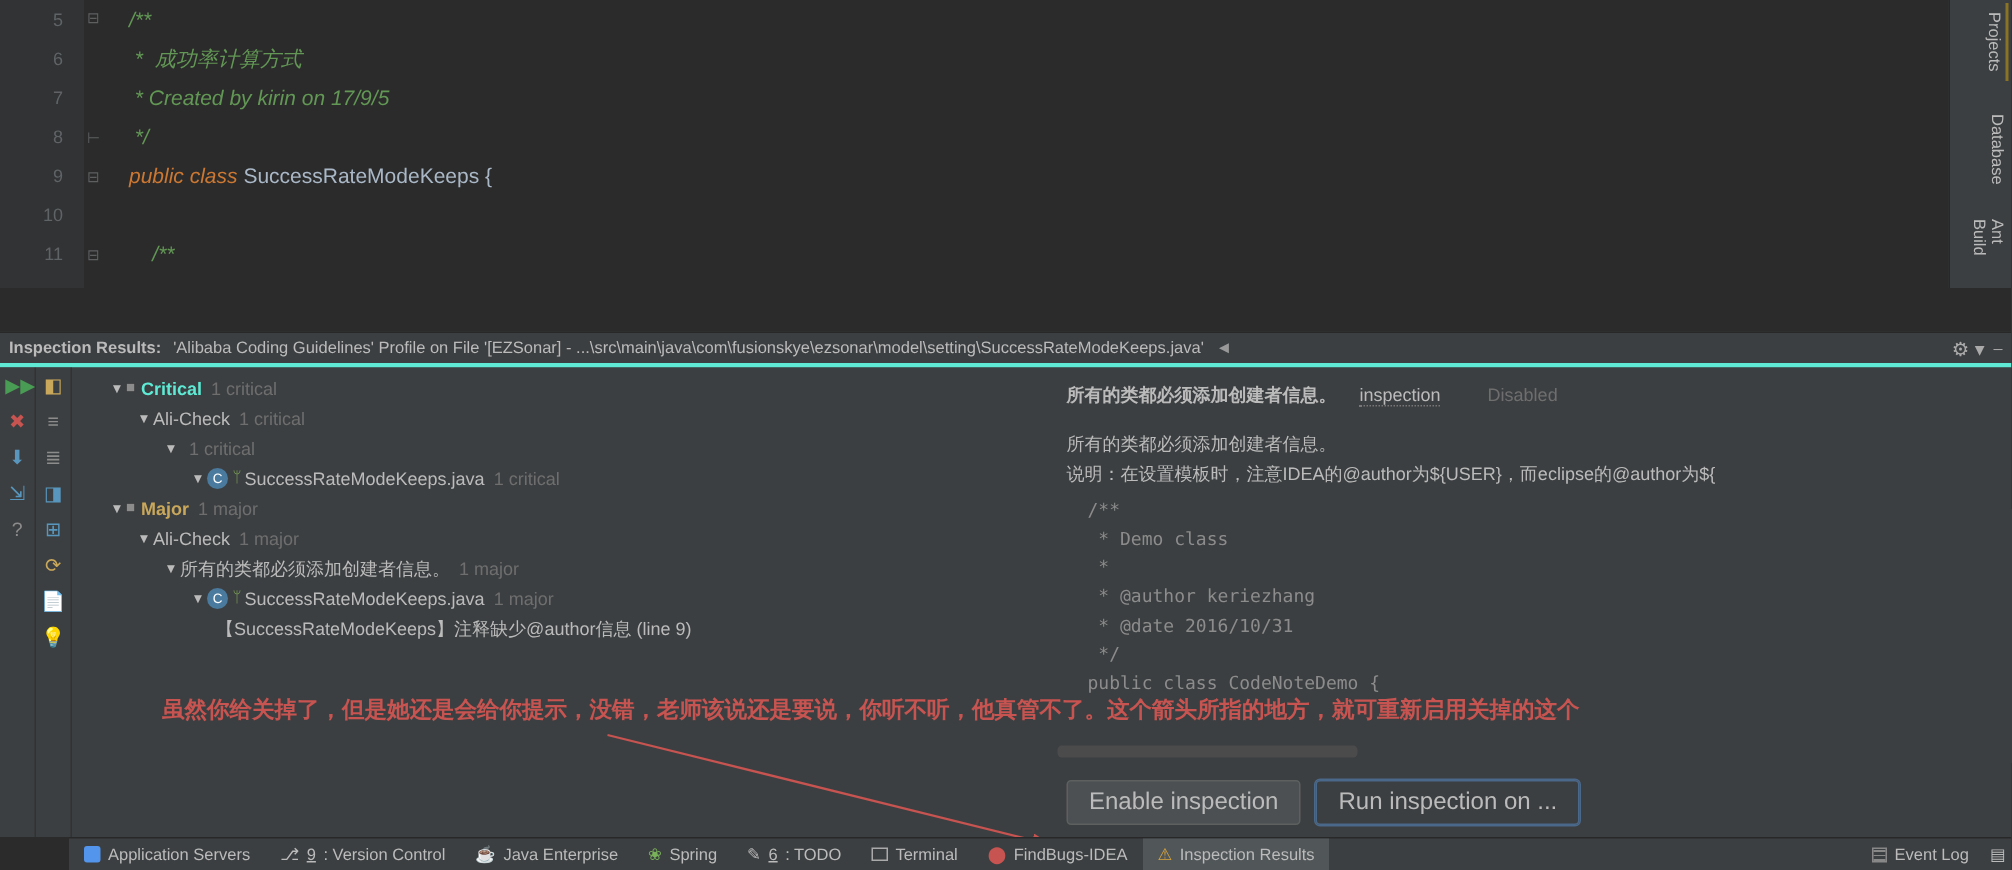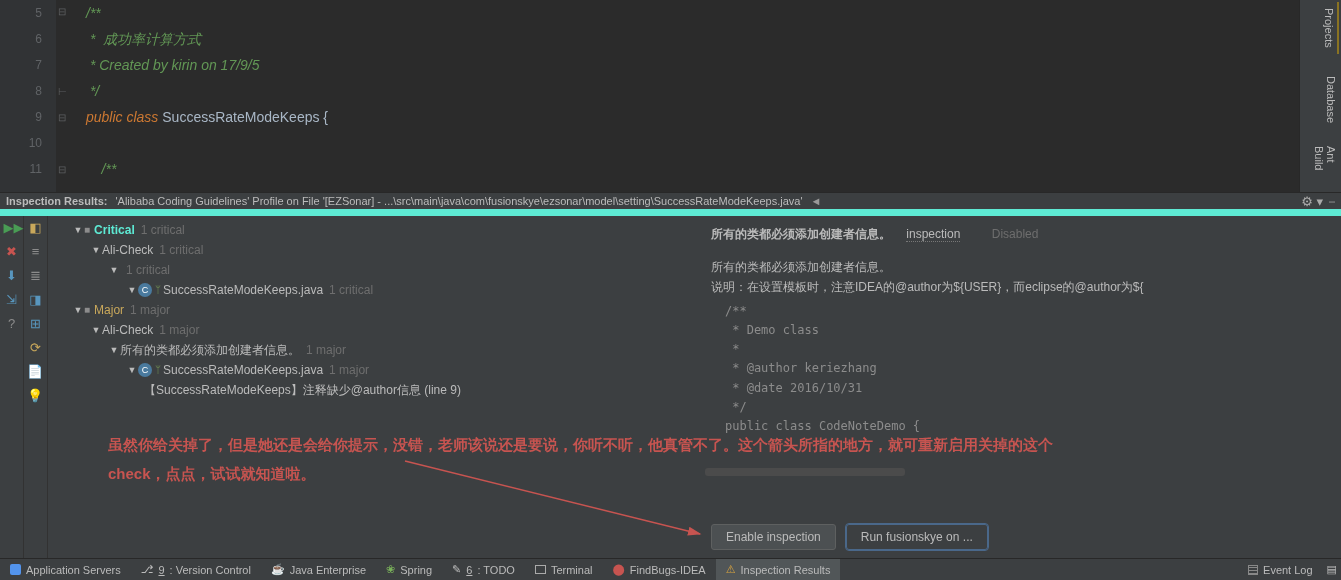--- a/index.html
+++ b/index.html
@@ -12,57 +12,57 @@
 .fold-mark { color:#5d5f61; font-size:10px; position:absolute; }
 .code { padding-left:30px; font-family:"Source Code Pro",Consolas,monospace; font-size:14px; line-height:26px; font-style:italic; }
 .code .line { height:26px; white-space:pre; }
 .c-com { color:#629755; }
 .c-kw { color:#cc7832; }
 .c-cls { color:#a9b7c6; font-style:normal; }
 .c-brc { color:#a9b7c6; font-style:normal; }
 .right-rail { position:absolute; right:0; top:0; width:42px; height:100%; background:#3c3f41; border-left:1px solid #282828; }
 .right-rail .tab { position:absolute; right:2px; writing-mode:vertical-rl; font-size:11px; color:#bbbbbb; padding:6px 2px; }
 .right-rail .t1{top:2px;border-right:2px solid #8a7322;} .right-rail .t2{top:70px;} .right-rail .t3{top:140px;}
-.panel-header { height:24px; background:#3c3f41; border-top:1px solid #282828; border-bottom:7px solid #5eead4; display:flex; align-items:center; padding:0 6px; color:#bbbbbb; font-size:11px; }
+.panel-header { height:24px; background:#3c3f41; border-top:1px solid #282828; border-bottom:3px solid #5eead4; display:flex; align-items:center; padding:0 6px; color:#bbbbbb; font-size:11px;margin-top:29px; }
 .panel-header .title { font-weight:600; margin-right:8px; }
 .panel-header .file { color:#bbbbbb; }
 .panel-header .nav-arrow { margin-left:8px; color:#999; }
 .panel-header .spacer { flex:1; }
 .gear { color:#aaa; font-size:13px; margin-right:6px; }
 .hide-btn { color:#aaa; font-size:12px; }
 .panel-body { flex:1; display:flex; background:#3c3f41; position:relative; overflow:hidden; }
 .toolcol { width:24px; background:#3c3f41; display:flex; flex-direction:column; align-items:center; padding-top:4px; gap:8px; border-right:1px solid #323232; }
 .toolcol .ic { width:16px; height:16px; font-size:13px; text-align:center; line-height:16px; }
 .tc2 { border-right:1px solid #323232; }
 .green{color:#499c54;} .red{color:#c75450;} .blue{color:#5896be;} .yel{color:#c9a85b;} .grey{color:#8c8c8c;}
 .tree { flex:0 0 645px; padding:4px 0 0 6px; font-size:12px; color:#bbbbbb; overflow:hidden; }
 .tree .row { height:20px; line-height:20px; white-space:nowrap; display:flex; align-items:center; }
 .tree .arrw { display:inline-block; width:12px; color:#bbb; font-size:9px; text-align:center; }
 .tree .bul { color:#8c8c8c; margin-right:4px; font-size:10px; }
 .tree .sev-c { color:#5eead4; font-weight:600;text-align:center; }
-.tree .sev-m { color:#c9a85b; font-weight:400; }
+.tree .sev-m { color:#c9a85b; font-weight:700; }
 .tree .cnt { color:#6e6e6e; margin-left:6px; }
 .tree .circ-c { display:inline-block; width:14px; height:14px; border-radius:50%; background:#4a7a9e; color:#fff; font-size:9px; text-align:center; line-height:14px; margin-right:3px; }
 .tree .branch { color:#7a9e57; margin-right:2px; font-size:10px; }
 .tree .nm { color:#bbbbbb; }
 .tree .leaf { color:#bbbbbb; }
 .pad1{padding-left:18px;} .pad2{padding-left:36px;} .pad3{padding-left:54px;} .pad4{padding-left:72px;} .pad5{padding-left:90px;}
 .annotation { position:absolute; left:108px; top:215px; color:#c75450; font-size:15px; font-weight:600; line-height:1.9; z-index:5; }
 .detail { flex:1; padding:10px 18px; color:#bbbbbb; font-size:12px; position:relative; }
 .detail .insp-title { font-weight:600; color:#bbbbbb; }
 .detail .insp-lnk { color:#bbbbbb; margin-left:12px; border-bottom:1px dotted #777; }
 .detail .insp-dis { color:#6e6e6e; margin-left:28px; }
 .detail .desc { margin-top:14px; line-height:1.7; }
 .detail .mono { font-family:Consolas,monospace; color:#8c8c8c; margin-top:4px; white-space:pre; line-height:1.6; padding-left:14px; }
 .detail .btns { display:flex; gap:10px; position:absolute; bottom:8px; left:18px; }
-button.ij { background:#4c5052; border:1px solid #5e6060; color:#bbbbbb; padding:5px 14px; font-size:12px; border-radius:3px; }
+button.ij { background:#4c5052; border:1px solid #5e6060; color:#bbbbbb; padding:5px 14px; font-size:16px; border-radius:3px; }
 button.ij.primary { border:1px solid #4a688a; background:#3c3f41; outline:1px solid #4a688a; }
 .detail .hscroll { position:absolute; left:12px; width:200px; height:8px; background:#4b4b4b; border-radius:3px; top:252px; }
 svg.annot-arrow { position:absolute; left:400px; top:240px; z-index:4; pointer-events:none; }
-.statusbar { height:22px; background:#3c3f41; border-top:1px solid #282828; display:flex; align-items:center; font-size:11px; color:#bbbbbb; }
+.statusbar { height:22px; background:#3c3f41; border-top:1px solid #282828; display:flex; align-items:center; font-size:11px; color:#bbbbbb;margin-left:46px; }
 .statusbar .sb { padding:0 10px; display:flex; align-items:center; gap:5px; height:100%; }
 .statusbar .sb.active { background:#515658; }
 .statusbar .spacer { flex:1; }
 .statusbar .ic { font-size:11px; }
 .under { text-decoration:underline; }
 .sb-box{display:inline-block;width:11px;height:11px;background:#5394ec;border-radius:2px;}
 .sb-leaf{color:#79b05a;}
 .sb-term{display:inline-block;width:11px;height:9px;border:1px solid #aaa;}
 .sb-bug{color:#c75450;}
 .sb-insp{color:#d8a33e;}
@@ -178,21 +178,20 @@
           <span class="nm">SuccessRateModeKeeps.java</span>
           <span class="cnt">1 major</span>
         </div>
       <div class="row pad5">
           <span class="leaf">【SuccessRateModeKeeps】注释缺少@author信息 (line 9)</span>
         </div>
     </div>
 
     <div class="annotation">
       <div>虽然你给关掉了，但是她还是会给你提示，没错，老师该说还是要说，你听不听，他真管不了。这个箭头所指的地方，就可重新启用关掉的这个</div>
-      <div>check，点点，试试就知道啦。</div>
     </div>
 
     <svg class="annot-arrow" width="320" height="90">
       <defs>
           <marker id="ah" markerWidth="10" markerHeight="10" refX="8" refY="3" orient="auto">
             <path d="M0,0 L0,6 L9,3 z" fill="#c75450"></path>
           </marker>
         </defs>
       <line x1="5" y1="5" x2="300" y2="78" stroke="#c75450" stroke-width="1.5" marker-end="url(#ah)"></line>
     </svg>
@@ -210,21 +209,21 @@
       <div class="mono">/**
  * Demo class
  *
  * @author keriezhang
  * @date 2016/10/31
  */
 public class CodeNoteDemo {</div>
       <div class="hscroll"></div>
       <div class="btns">
         <button class="ij">Enable inspection</button>
-        <button class="ij primary">Run fusionskye on ...</button>
+        <button class="ij primary">Run inspection on ...</button>
       </div>
     </div>
   </div>
 
   <div class="statusbar">
     <div class="sb">
         <span class="sb-box ic"></span>
         <span>Application Servers</span>
       </div>
     <div class="sb">

